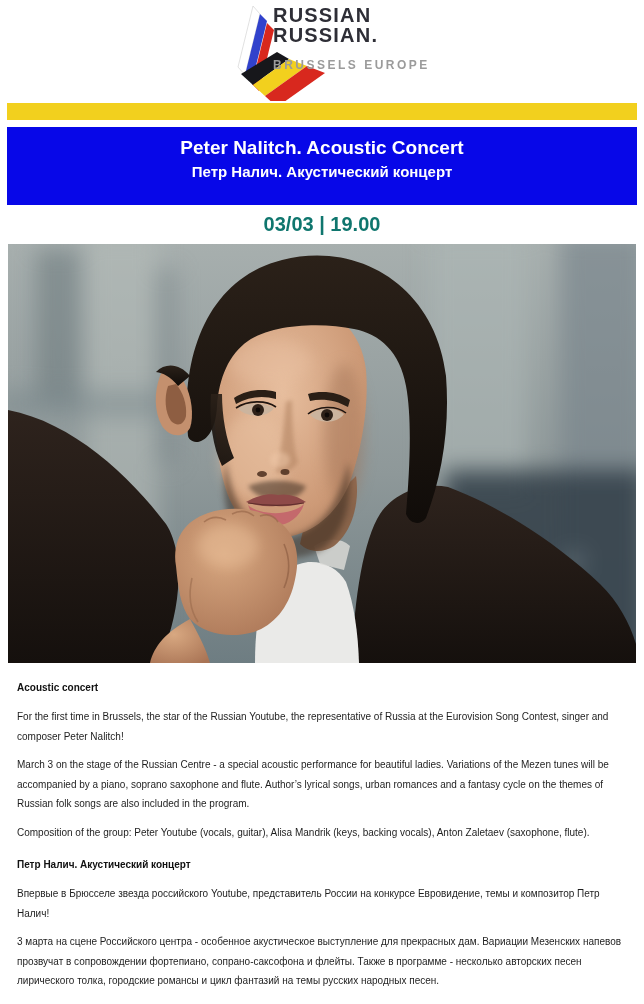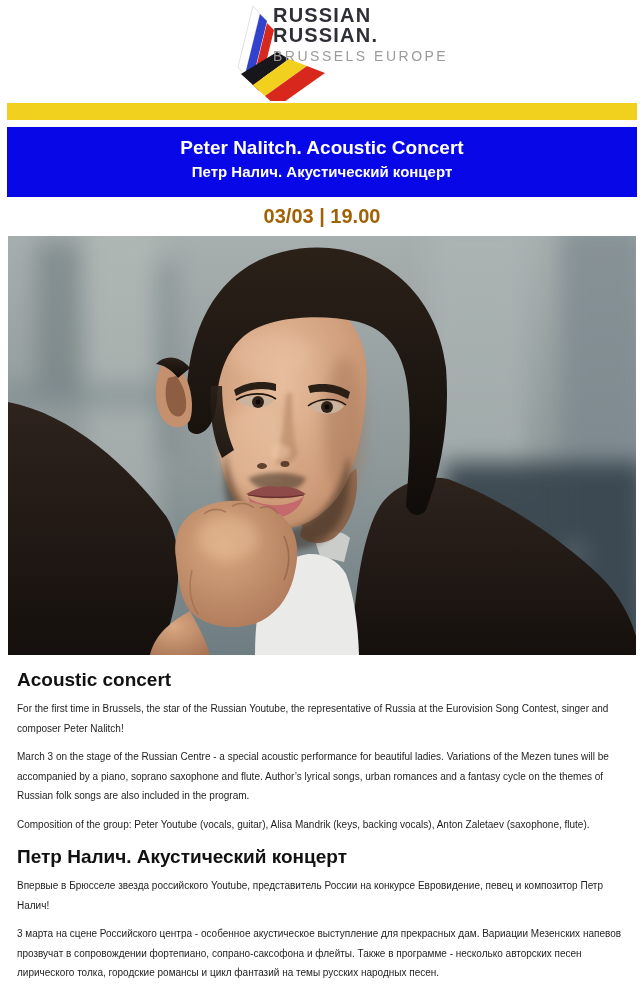--- a/index.html
+++ b/index.html
@@ -10,36 +10,36 @@
     color: #1e1e1e;
   }
   .page { width: 644px; height: 988px; background: #ffffff; }
 
   
   .header { height: 103px; display: flex; justify-content: center; align-items: flex-start; padding-top: 3px; }
   .logo { position: relative; width: 186px; height: 98px; cursor: pointer; }
   .logo-mark { position: absolute; left: 0; top: 0; width: 105px; height: 98px; }
   .logo-text { position: absolute; left: 44px; top: 3px; z-index: 2; }
   .logo-line { font-size: 20px; font-weight: bold; letter-spacing: 1.2px; line-height: 19.5px; color: #2e2e36; }
-  .logo-sub { margin-top: 3px; font-size: 14px; font-weight: normal; letter-spacing: 2.5px; color: #9b9b9b; white-space: nowrap; }
+  .logo-sub { margin-top: 13px; font-size: 12px; font-weight: bold; letter-spacing: 2.5px; color: #9b9b9b; white-space: nowrap; }
 
   
   .yellow-bar { height: 17px; margin: 0 7px; background: #f2d01e; }
-  .banner { margin: 7px 7px 0 7px; background: #0707e8; text-align: center; padding: 10px 0 16px; }
+  .banner { margin: 7px 7px 0 7px; background: #0707e8; text-align: center; padding: 10px 0 24px; }
   .banner-en { color: #ffffff; font-size: 19px; font-weight: bold; line-height: 22px; }
   .banner-ru { color: #ffffff; font-size: 15px; font-weight: bold; line-height: 18px; margin-top: 4px; }
-  .datetime { text-align: center; font-size: 20px; font-weight: bold; color: #a16207; margin: 7px 0 8px; line-height: 24px; }
+  .datetime { text-align: center; font-size: 20px; font-weight: bold; color: #0f766e; margin: 7px 0 8px; line-height: 24px; }
 
   
   .photo { margin: 0 8px; width: 628px; height: 419px; overflow: hidden; background: #8e9899; }
   .photo svg { display: block; width: 628px; height: 419px; }
 
   
   .content { padding: 7px 17px 0 17px; }
-  .content h2 { font-size: 19px; font-weight: bold; color: #111; margin: 8px 0 2px; line-height: 20px; }
+  .content h2 { font-size: 10px; font-weight: bold; color: #111; margin: 8px 0 2px; line-height: 20px; }
   .content p { font-size: 10px; line-height: 19.5px; margin: 9px 0; color: #1e1e1e; }
   .sec-ru h2 { margin-top: 13px; }
 </style>
 </head>
 <body>
 
 <div class="page">
 
   <header class="header">
     <div class="logo">
@@ -168,19 +168,19 @@
 
   <main class="content">
     <section class="sec-en">
       <h2>Acoustic concert</h2>
       <p>For the first time in Brussels, the star of the Russian Youtube, the representative of Russia at the Eurovision Song Contest, singer and composer Peter Nalitch!</p>
       <p>March 3 on the stage of the Russian Centre - a special acoustic performance for beautiful ladies. Variations of the Mezen tunes will be accompanied by a piano, soprano saxophone and flute. Author’s lyrical songs, urban romances and a fantasy cycle on the themes of Russian folk songs are also included in the program.</p>
       <p>Composition of the group: Peter Youtube (vocals, guitar), Alisa Mandrik (keys, backing vocals), Anton Zaletaev (saxophone, flute).</p>
     </section>
     <section class="sec-ru">
       <h2>Петр Налич. Акустический концерт</h2>
-      <p>Впервые в Брюсселе звезда российского Youtube, представитель России на конкурсе Евровидение, певец и композитор Петр Налич!</p>
+      <p>Впервые в Брюсселе звезда российского Youtube, представитель России на конкурсе Евровидение, темы и композитор Петр Налич!</p>
       <p>3 марта на сцене Российского центра - особенное акустическое выступление для прекрасных дам. Вариации Мезенских напевов прозвучат в сопровождении фортепиано, сопрано-саксофона и флейты. Также в программе - несколько авторских песен лирического толка, городские романсы и цикл фантазий на темы русских народных песен.</p>
 
     </section>
   </main>
 
 </div>
 
 </body></html>

